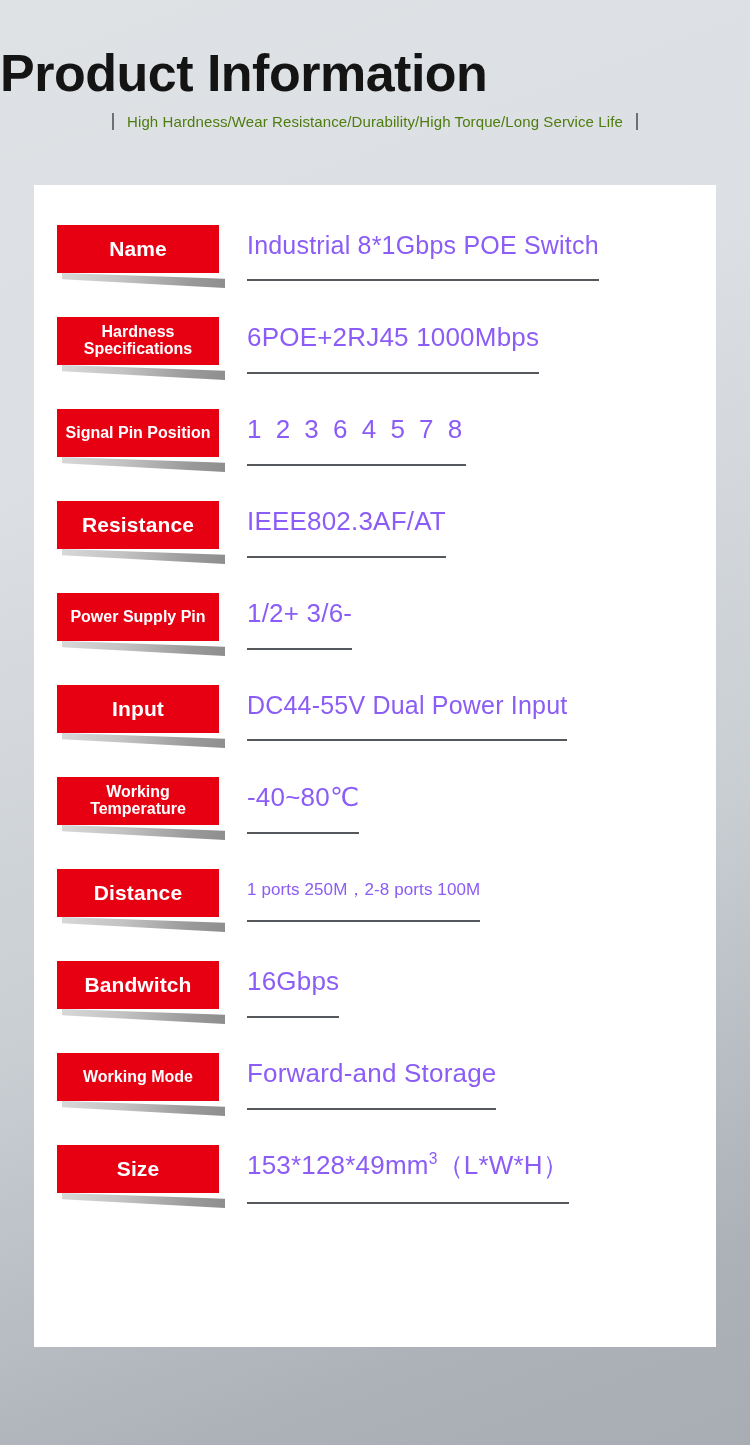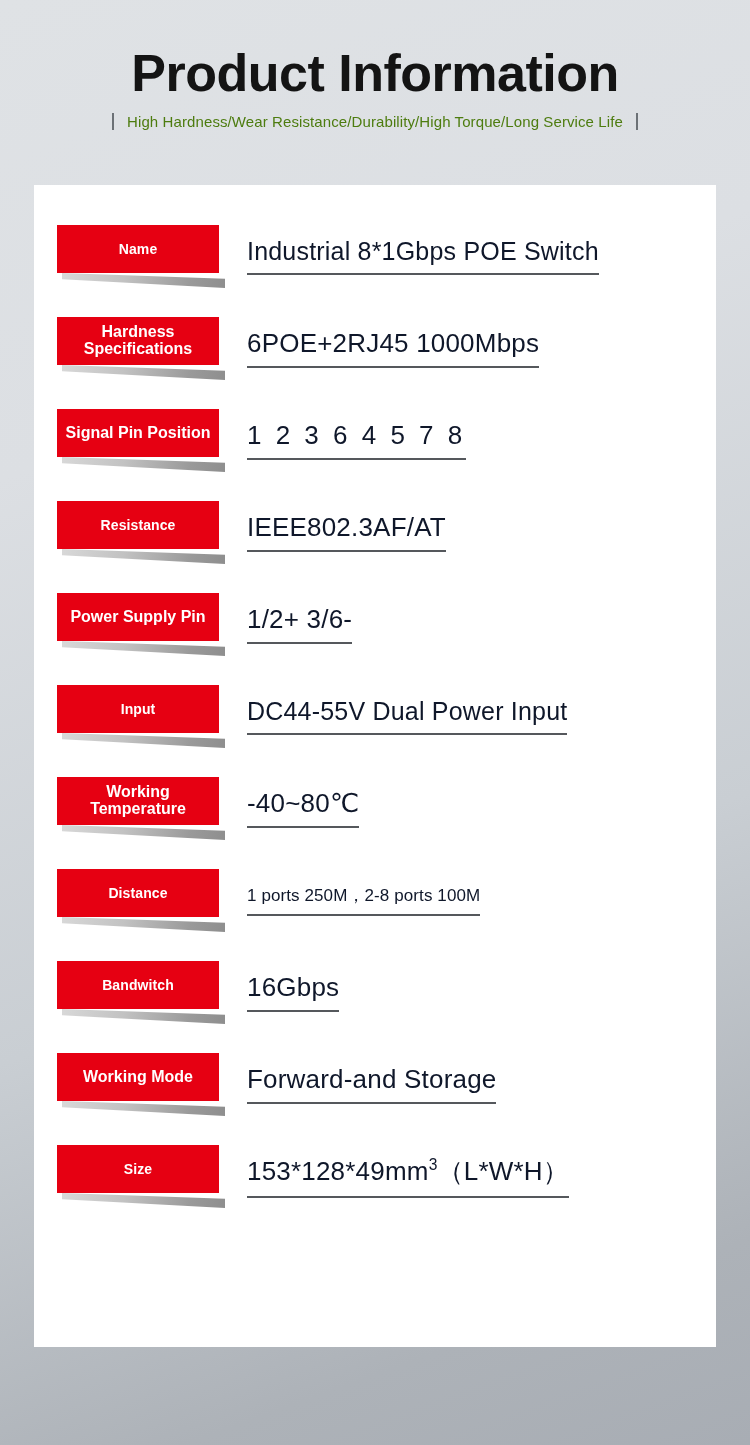--- a/index.html
+++ b/index.html
@@ -21,21 +21,21 @@
     height: 1445px;
   }
 
   
   .header {
     position: absolute;
     top: 0;
     left: 0;
     width: 750px;
     height: 185px;
-    text-align: center;
+    text-align: left;
   }
   .title {
     margin: 0;
     padding-top: 42px;
     font-size: 52px;
     line-height: 62px;
     font-weight: 700;
     color: #141414;
     letter-spacing: -0.5px;
   }
@@ -107,36 +107,36 @@
     color: #ffffff;
     display: flex;
     align-items: center;
     justify-content: center;
     text-align: center;
     font-weight: 700;
     line-height: 1.06;
     box-sizing: border-box;
     padding: 0 4px;
   }
-  .tag.one-line  { font-size: 14px; letter-spacing: 0.1px; }
+  .tag.one-line  { font-size: 21px; letter-spacing: 0.1px; }
   .tag.two-line  { font-size: 16px; letter-spacing: 0px; }
 
   .value-wrap {
     position: absolute;
     left: 190px;
     top: 0;
     height: 62px;
     display: flex;
     align-items: center;
   }
   .value {
     display: inline-block;
-    color: #0f172a;
+    color: #8b5cf6;
     border-bottom: 2px solid #55585c;
-    padding-bottom: 7px;
+    padding-bottom: 19px;
     white-space: nowrap;
     font-weight: 400;
   }
   .value.big    { font-size: 26px; letter-spacing: 0.2px; }
   .value.medium { font-size: 25px; letter-spacing: 0.2px; }
   .value.small  { font-size: 17px; letter-spacing: 0.1px; }
   .value.spaced { letter-spacing: 3.5px; }
   .value sup {
     font-size: 0.6em;
     vertical-align: super;

